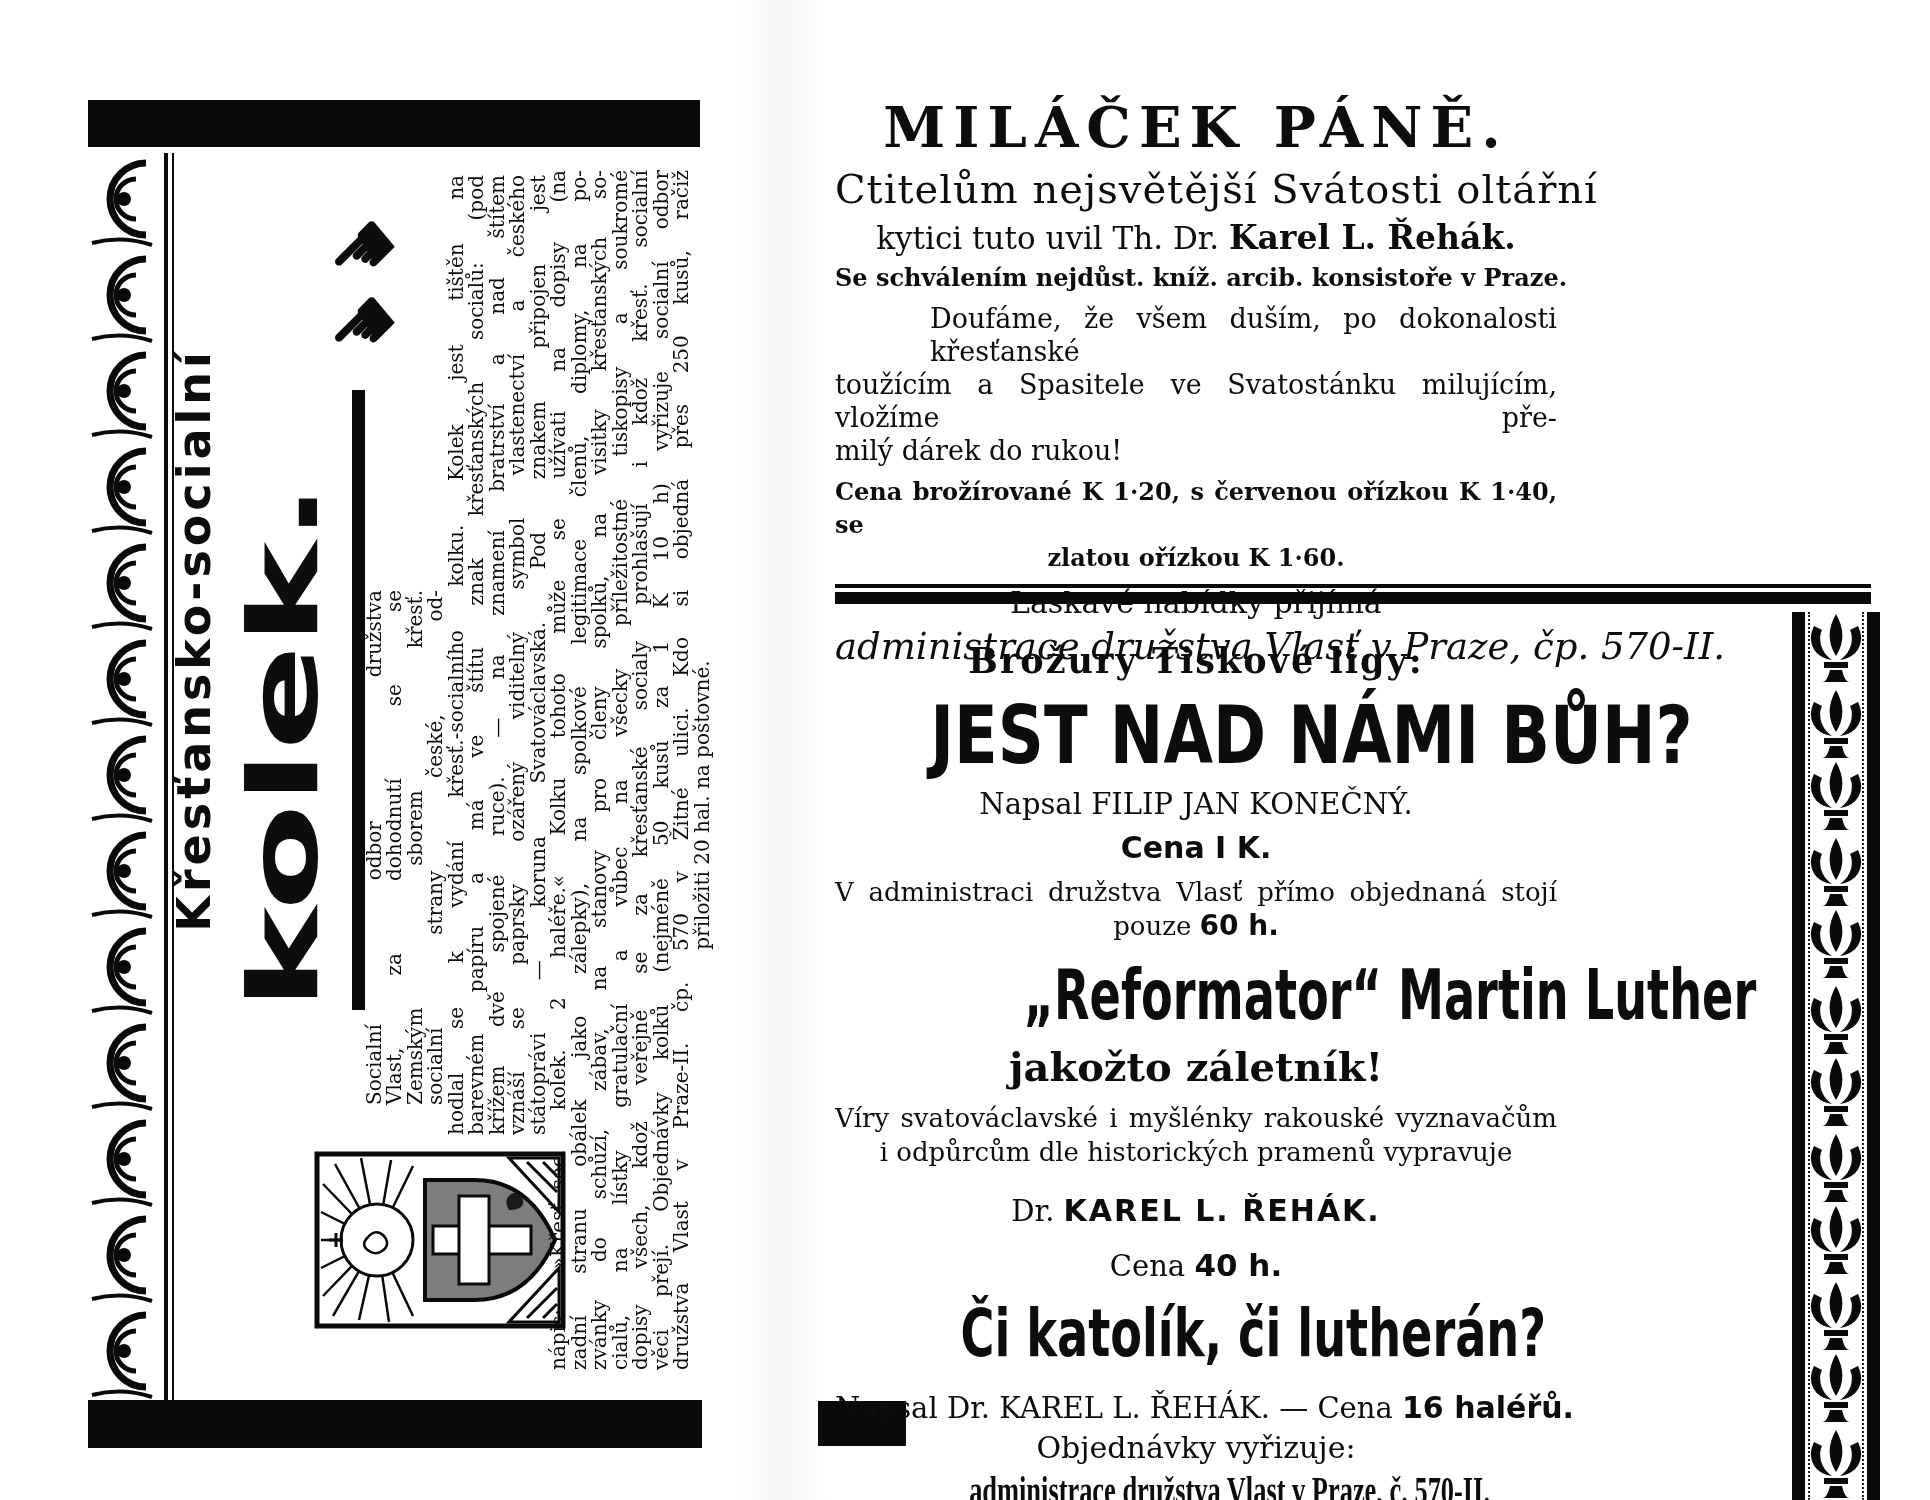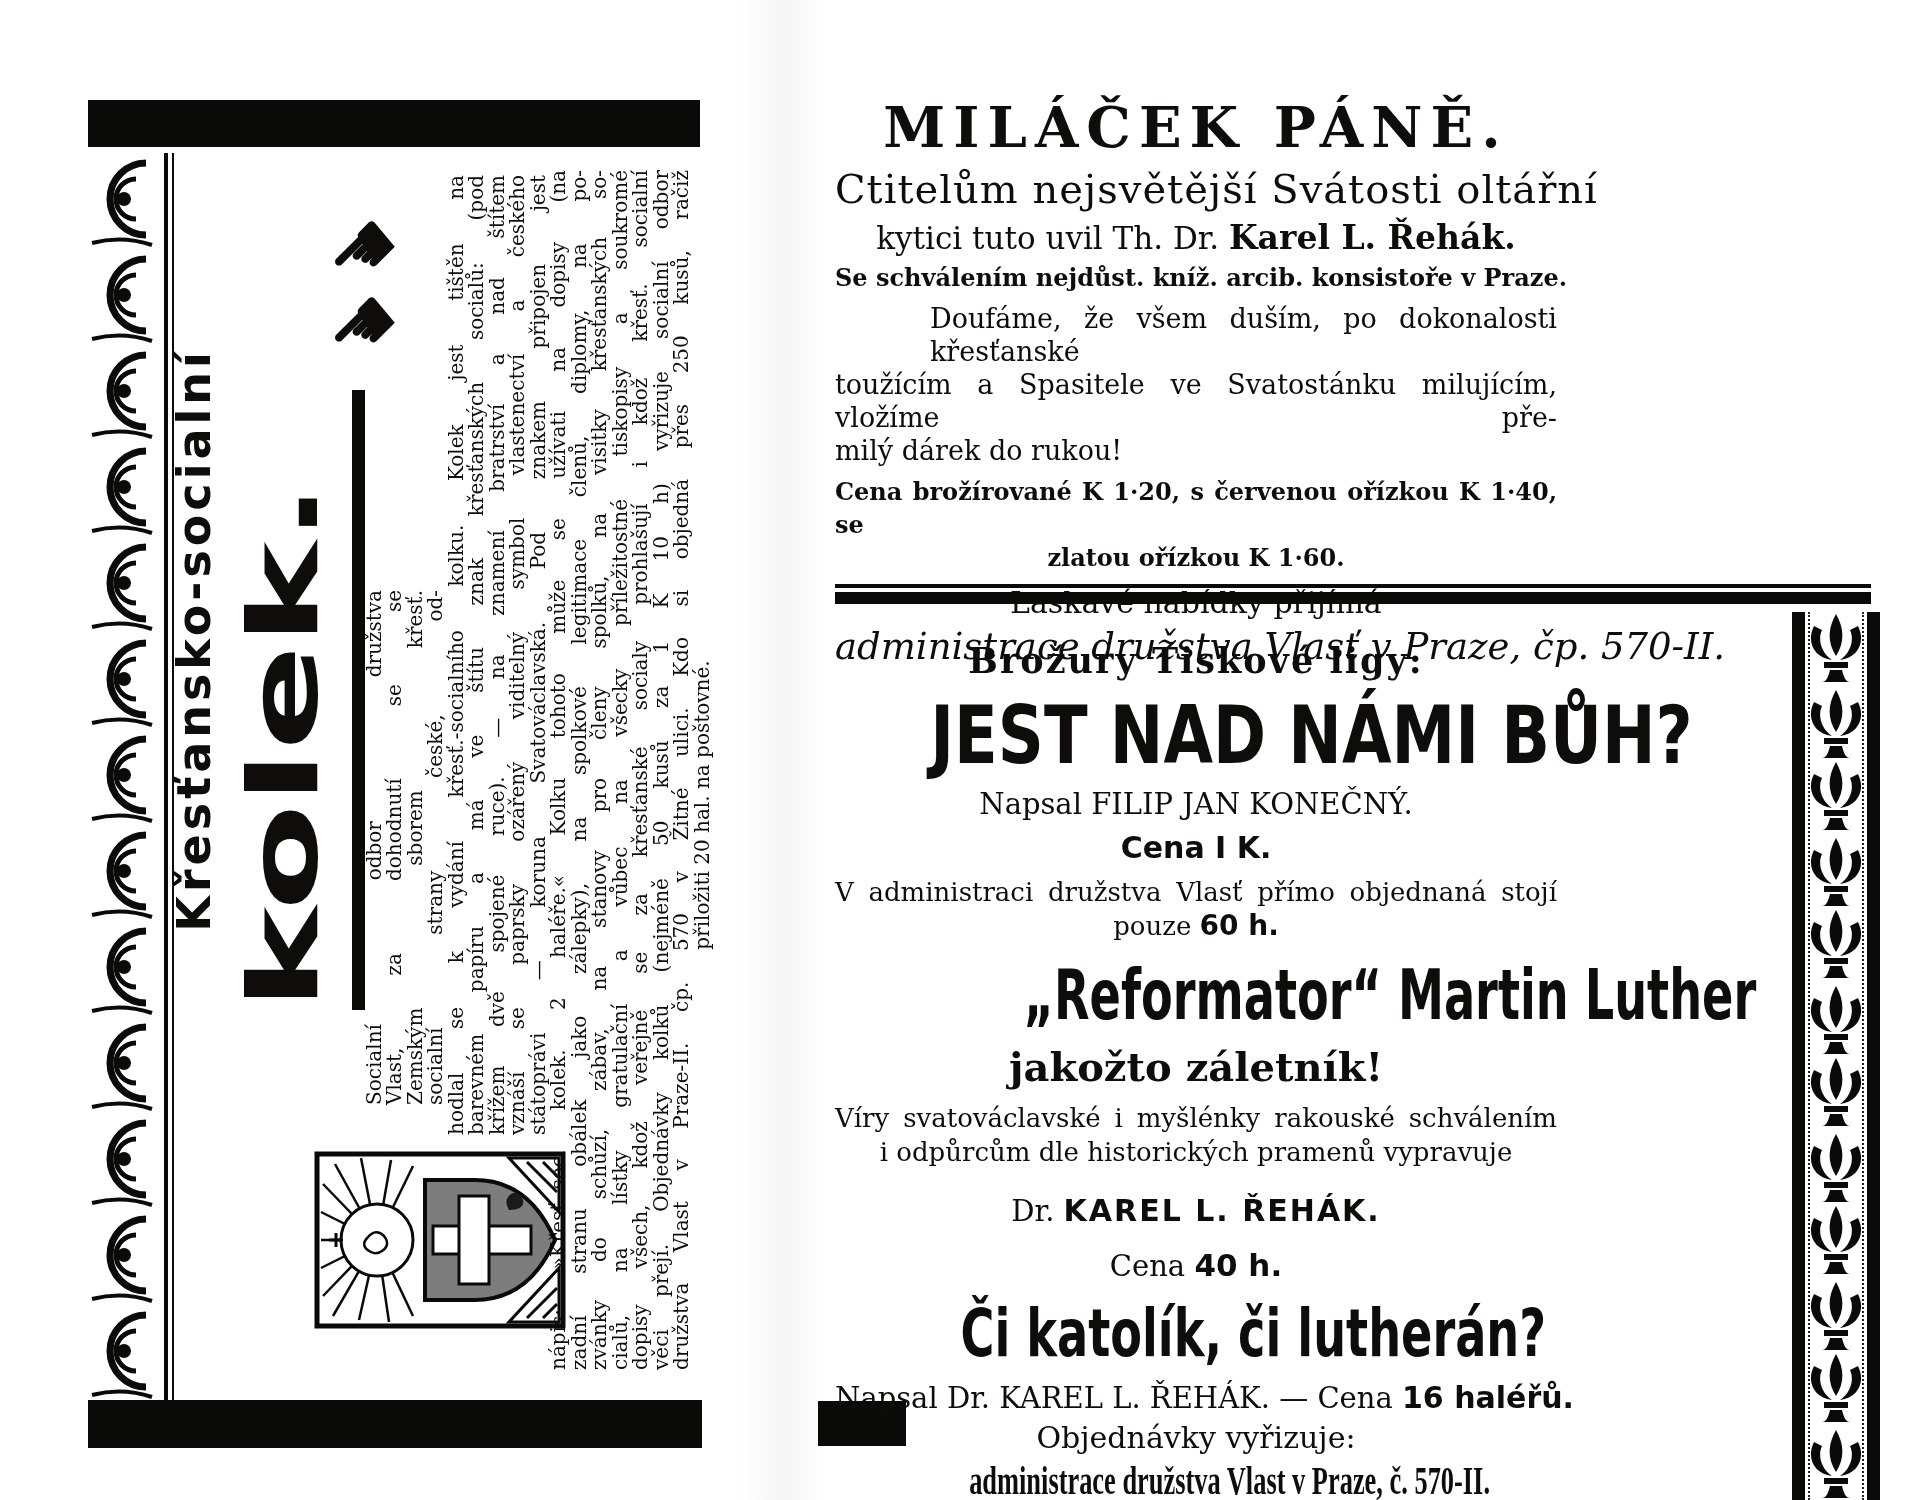--- a/index.html
+++ b/index.html
@@ -56,21 +56,21 @@
   .b-note b{font-family:"DejaVu Sans", sans-serif;font-size:28px;}
   .b2t{font-size:70px;line-height:88px;margin-top:8px;}
   .b2t .stretch{display:inline-block;transform:scaleX(0.66);transform-origin:50% 50%;}
   .b2s{font-weight:bold;font-size:40px;line-height:52px;margin-top:2px;}
   .b-dr{font-size:29px;line-height:48px;margin-top:18px;white-space:nowrap;}
   .b-dr b{font-family:"DejaVu Sans", sans-serif;font-size:30px;letter-spacing:2px;}
   .b-c40{font-size:29px;line-height:37px;margin-top:12px;white-space:nowrap;}
   .b-c40 b{font-family:"DejaVu Sans", sans-serif;font-size:31px;}
   .b3t{font-size:66px;line-height:82px;margin-top:8px;}
   .b3t .stretch{display:inline-block;transform:scaleX(0.70);transform-origin:50% 50%;}
-  .b3c{font-size:29px;line-height:37px;margin-top:4px;white-space:nowrap;}
+  .b3c{font-size:29px;line-height:37px;margin-top:14px;white-space:nowrap;}
   .b3c b{font-family:"DejaVu Sans", sans-serif;font-size:30px;}
   .b-ord{font-size:30px;line-height:38px;margin-top:2px;}
   .b-addr2{font-family:Liberation Serif, serif;font-weight:bold;font-size:40px;line-height:48px;margin-top:0px;white-space:nowrap;}
   .b-addr2 .stretch{display:inline-block;transform:scaleX(0.66);transform-origin:50% 50%;}
   
   .rborder{left:1792px;top:612px;width:88px;height:888px;display:flex;flex-direction:row;}
   .rborder .rule{width:13px;background:#0a0a09;}
   .rborder .mid{flex:1;border-left:2px dotted #222;border-right:2px dotted #222;margin:0 3px;
                 display:flex;flex-direction:column;align-items:center;overflow:hidden;}
   
@@ -266,21 +266,21 @@
     <div class="b-head">Brožury Tiskové ligy:</div>
 
     <div class="b-big b1t"><span class="stretch">JEST NAD NÁMI BŮH?</span></div>
     <div class="b-napsal">Napsal FILIP JAN KONEČNÝ.</div>
     <div class="b-cena">Cena I K.</div>
     <div class="b-note one jl">V administraci družstva Vlasť přímo objednaná stojí</div>
     <div class="b-note"><span>pouze </span><b>60 h.</b></div>
 
     <div class="b-big b2t"><span class="stretch">„Reformator“ Martin Luther</span></div>
     <div class="b2s">jakožto záletník!</div>
-    <div class="b-note one jl">Víry svatováclavské i myšlénky rakouské schválením</div>
+    <div class="b-note one jl">Víry svatováclavské i myšlénky rakouské vyznavačům</div>
     <div class="b-note">i odpůrcům dle historických pramenů vypravuje</div>
     <div class="b-dr"><span>Dr. </span><b>KAREL L. ŘEHÁK.</b></div>
     <div class="b-c40"><span>Cena </span><b>40 h.</b></div>
 
     <div class="b-big b3t"><span class="stretch">Či katolík, či lutherán?</span></div>
     <div class="b3c"><span>Napsal Dr. KAREL L. ŘEHÁK. — Cena </span><b>16 haléřů.</b></div>
 
     <div class="b-ord">Objednávky vyřizuje:</div>
     <div class="b-addr2"><span class="stretch">administrace družstva Vlast v Praze, č. 570-II.</span></div>
   </div>

